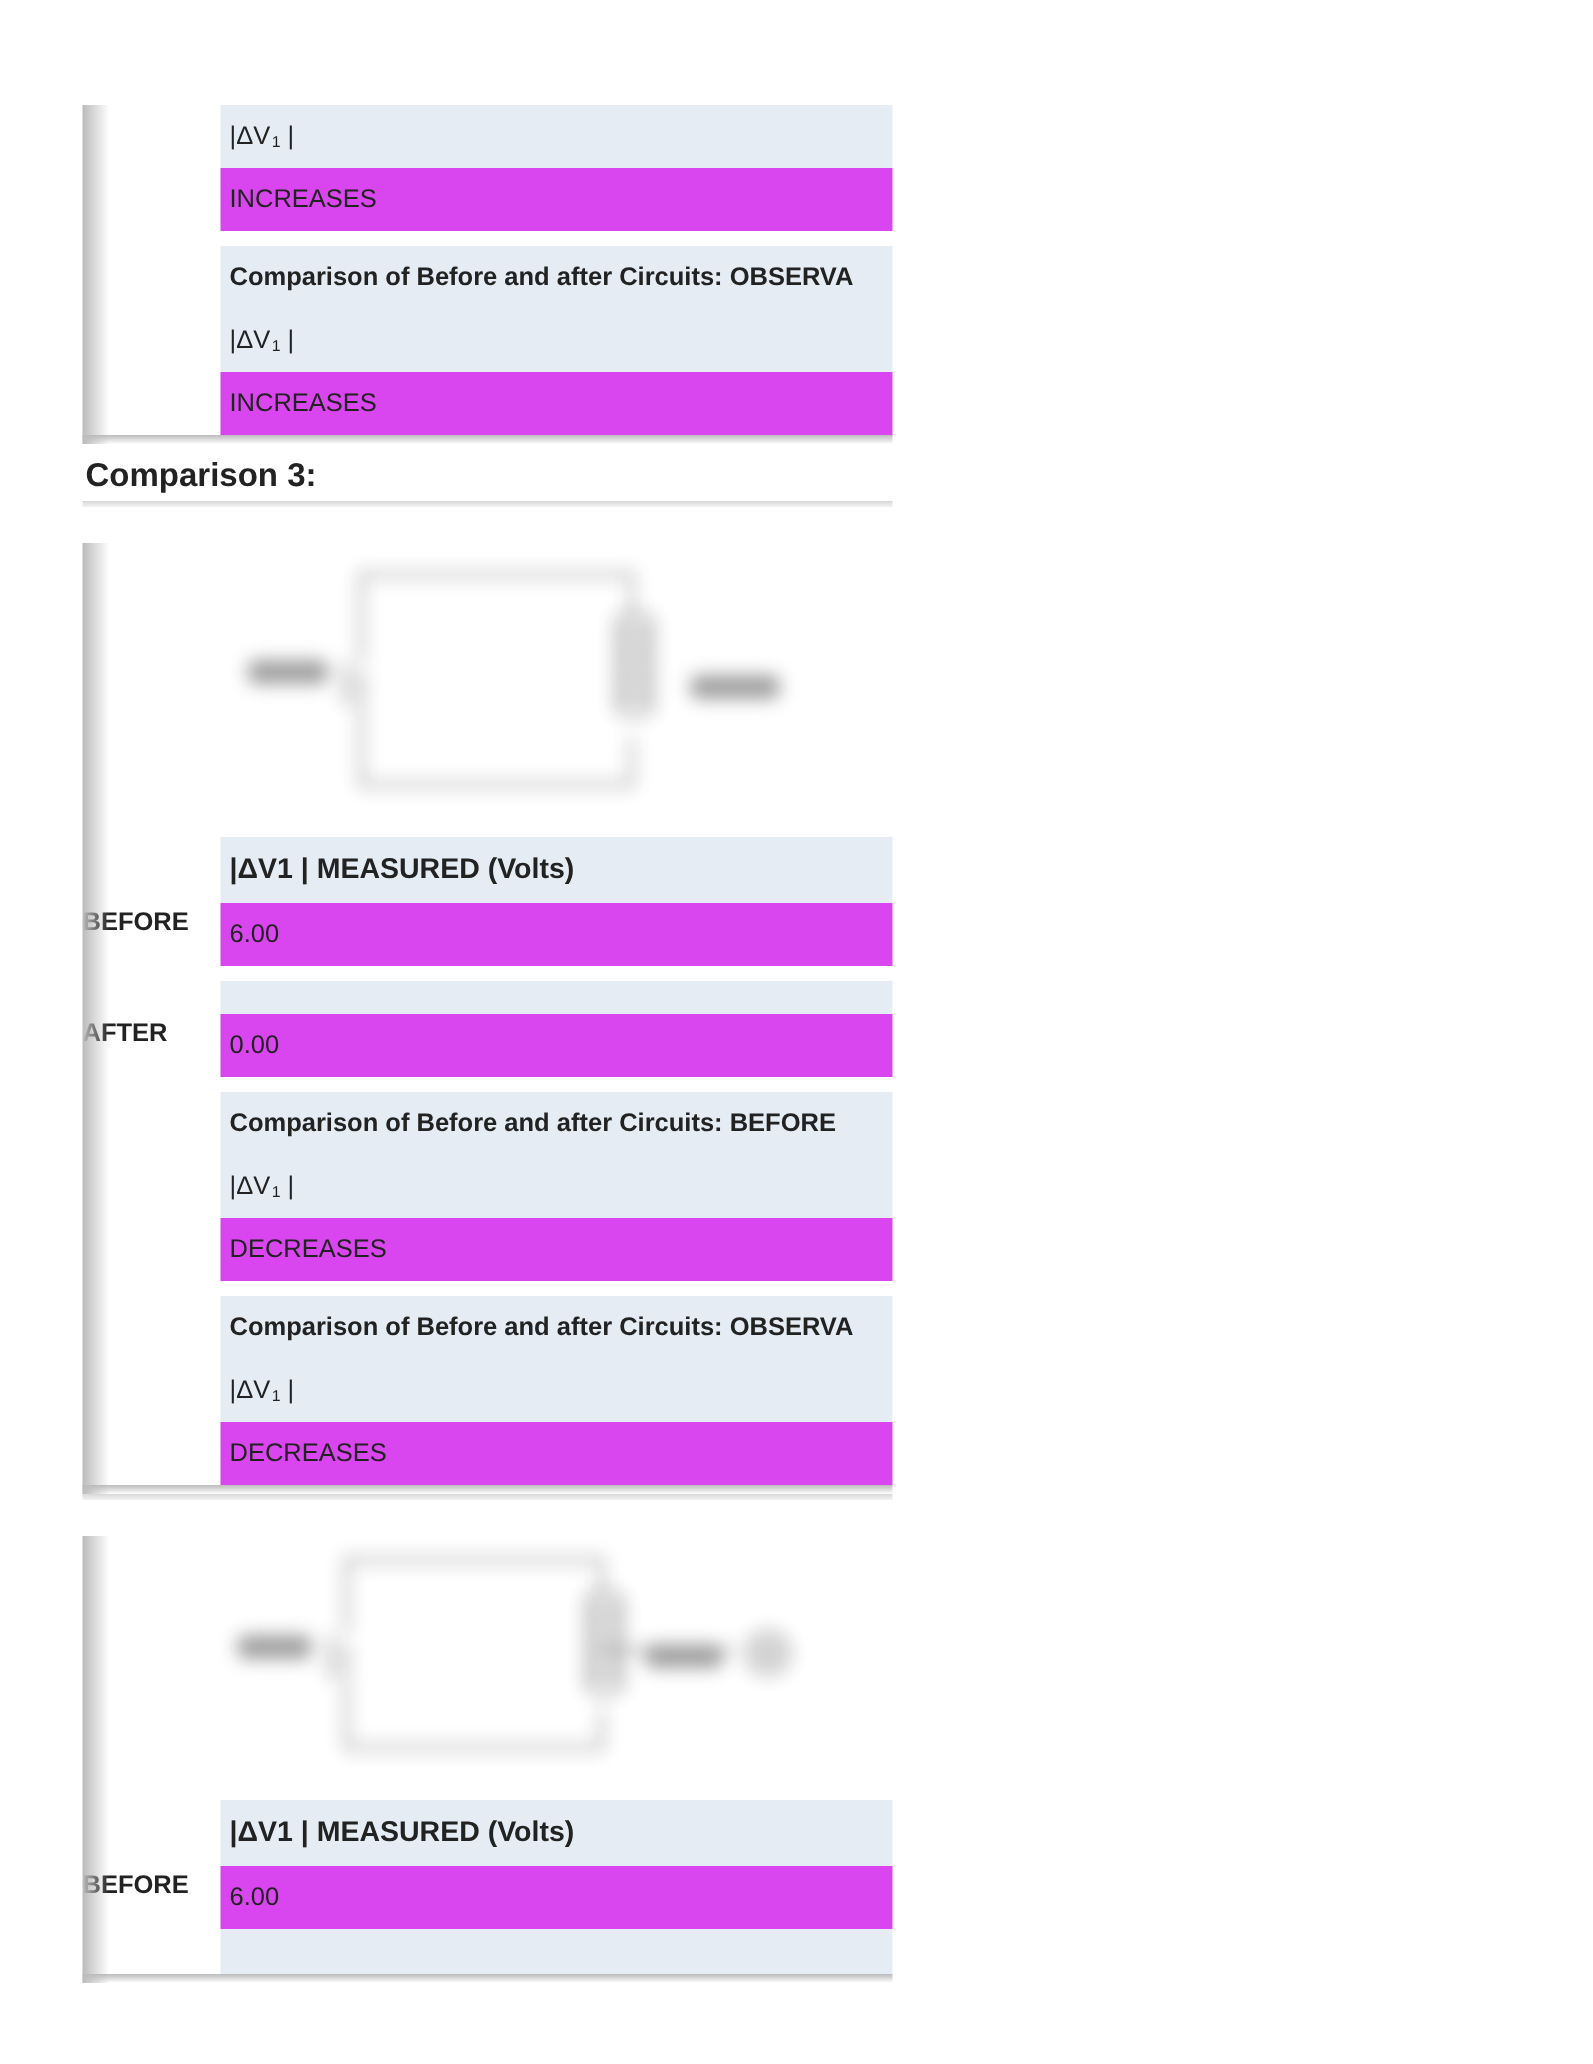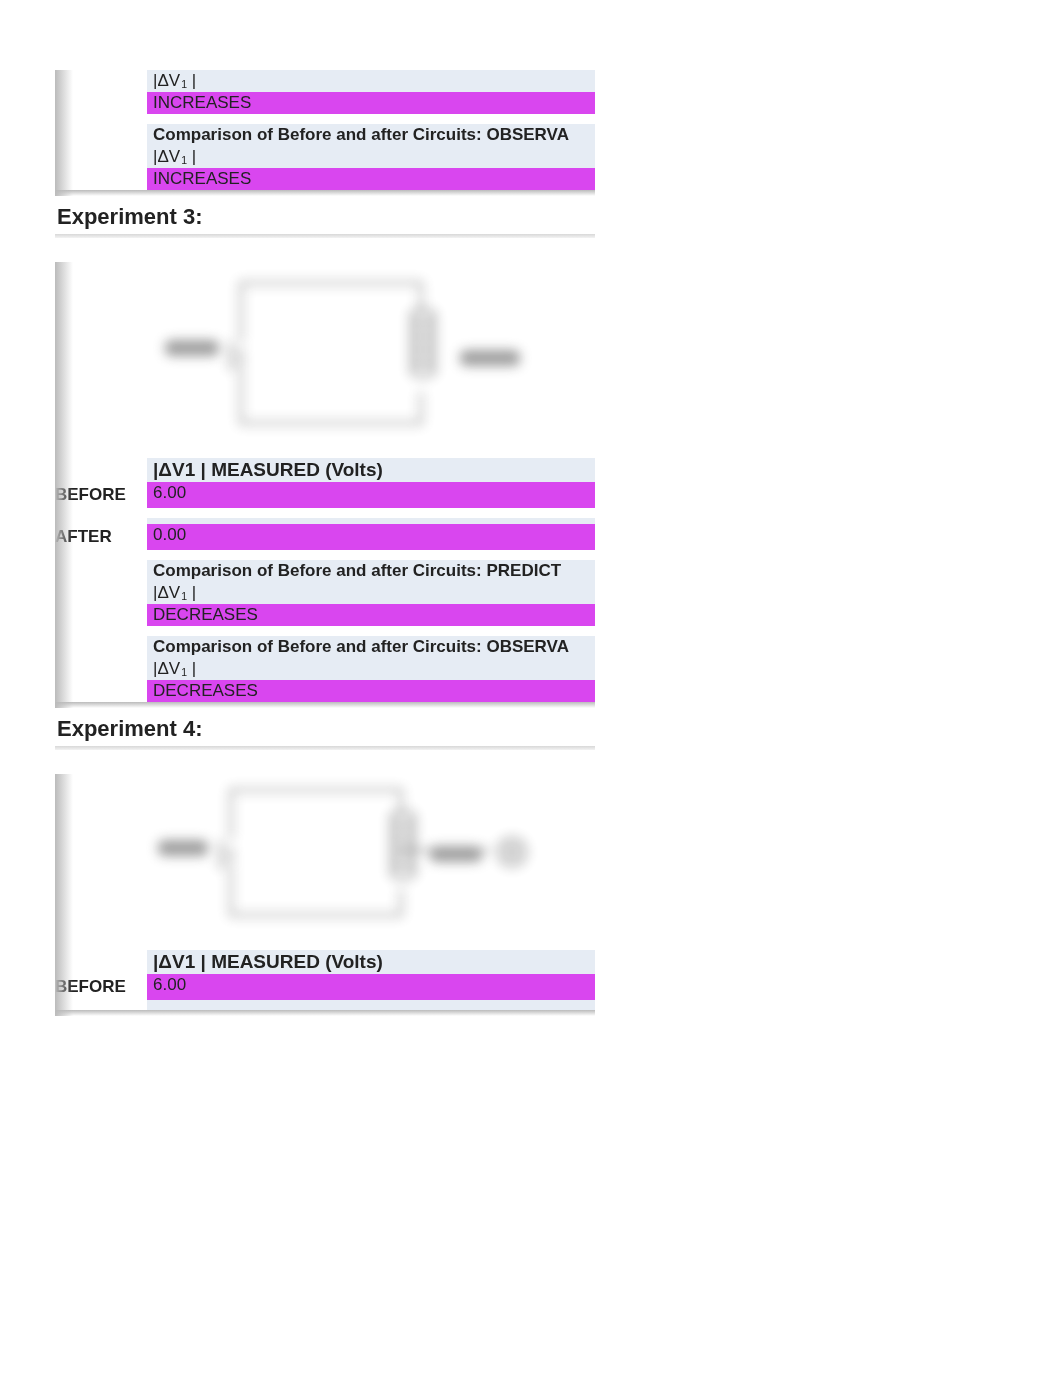--- a/index.html
+++ b/index.html
@@ -3,21 +3,21 @@
 <meta charset="utf-8">
 <style>
   html,body{margin:0;padding:0;background:#fff;font-family:Arial,Helvetica,sans-serif;color:#222}
   body{width:1062px}
   .page{padding:70px 55px 60px 55px;width:540px}
   .block{background:#fff;position:relative}
   .shadow-bottom{height:6px;background:linear-gradient(#bbb,#fff)}
   .shadow-left{position:absolute;left:0;top:0;bottom:0;width:18px;background:linear-gradient(90deg,#bbb,rgba(255,255,255,0))}
   table{border-collapse:collapse;width:100%}
   td.lab{width:88px;padding:3px 4px 3px 0;vertical-align:top;font-weight:700;font-size:17px}
-  td.cell{padding:1px 6px;vertical-align:top;font-size:17px}
+  td.cell{padding:11px 6px;vertical-align:top;font-size:17px}
   .bg-row{background:#d946ef}
   .bg-row-pale{background:#e6ecf4}
   .hdr{font-weight:700;font-size:18px}
   .dv{font-family:Arial,Helvetica,sans-serif}
   .dv .sub{font-size:.62em;vertical-align:-.15em;padding-left:1px}
   .exp-head{font-weight:700;font-size:22px;padding:8px 0 4px 2px}
   .diagram{height:180px;position:relative;margin:24px auto 16px auto;width:430px;filter:blur(6px);opacity:.95}
   .wire{position:absolute;background:#777}
   .wire.h{height:2px}
   .wire.v{width:2px}
@@ -67,21 +67,21 @@
       </tr>
       <tr>
         <td class="lab"></td>
         <td class="cell bg-row indent">INCREASES</td>
       </tr>
     </tbody>
       </table>
     <div class="shadow-bottom"></div>
   </div>
 
-  <div class="exp-head">Experiment 3:</div>
+  <div class="exp-head">Comparison 3:</div>
   <div class="headband"></div>
   <div class="block">
     <div class="shadow-left"></div>
 
     <div class="diagram">
       <div class="wire h" style="left:130px;top:20px;width:180px"></div>
       <div class="wire h" style="left:130px;top:160px;width:180px"></div>
       <div class="wire v" style="left:130px;top:20px;height:60px"></div>
       <div class="wire v" style="left:130px;top:100px;height:62px"></div>
       <div class="wire v" style="left:310px;top:20px;height:30px"></div>
@@ -122,21 +122,21 @@
       <tr>
         <td class="lab">AFTER</td>
         <td class="cell bg-row num">0.00</td>
       </tr>
       <tr>
             <td class="row-sep" colspan="2"></td>
           </tr>
 
       <tr>
         <td class="lab"></td>
-        <td class="cell bg-row-pale indent hdr">Comparison of Before and after Circuits:  PREDICT</td>
+        <td class="cell bg-row-pale indent hdr">Comparison of Before and after Circuits:  BEFORE</td>
       </tr>
       <tr>
         <td class="lab"></td>
         <td class="cell bg-row-pale indent"><span class="dv">|<span style="font-weight:400">Δ</span>V<span class="sub">1</span> |</span></td>
       </tr>
       <tr>
         <td class="lab"></td>
         <td class="cell bg-row indent">DECREASES</td>
       </tr>
       <tr>
@@ -153,21 +153,20 @@
       </tr>
       <tr>
         <td class="lab"></td>
         <td class="cell bg-row indent">DECREASES</td>
       </tr>
     </tbody>
       </table>
     <div class="shadow-bottom"></div>
   </div>
 
-  <div class="exp-head">Experiment 4:</div>
   <div class="headband"></div>
   <div class="block">
     <div class="shadow-left"></div>
 
     <div class="diagram" style="height:160px">
       <div class="wire h" style="left:120px;top:15px;width:170px"></div>
       <div class="wire h" style="left:120px;top:140px;width:170px"></div>
       <div class="wire v" style="left:120px;top:15px;height:50px"></div>
       <div class="wire v" style="left:120px;top:90px;height:52px"></div>
       <div class="wire v" style="left:290px;top:15px;height:25px"></div>

